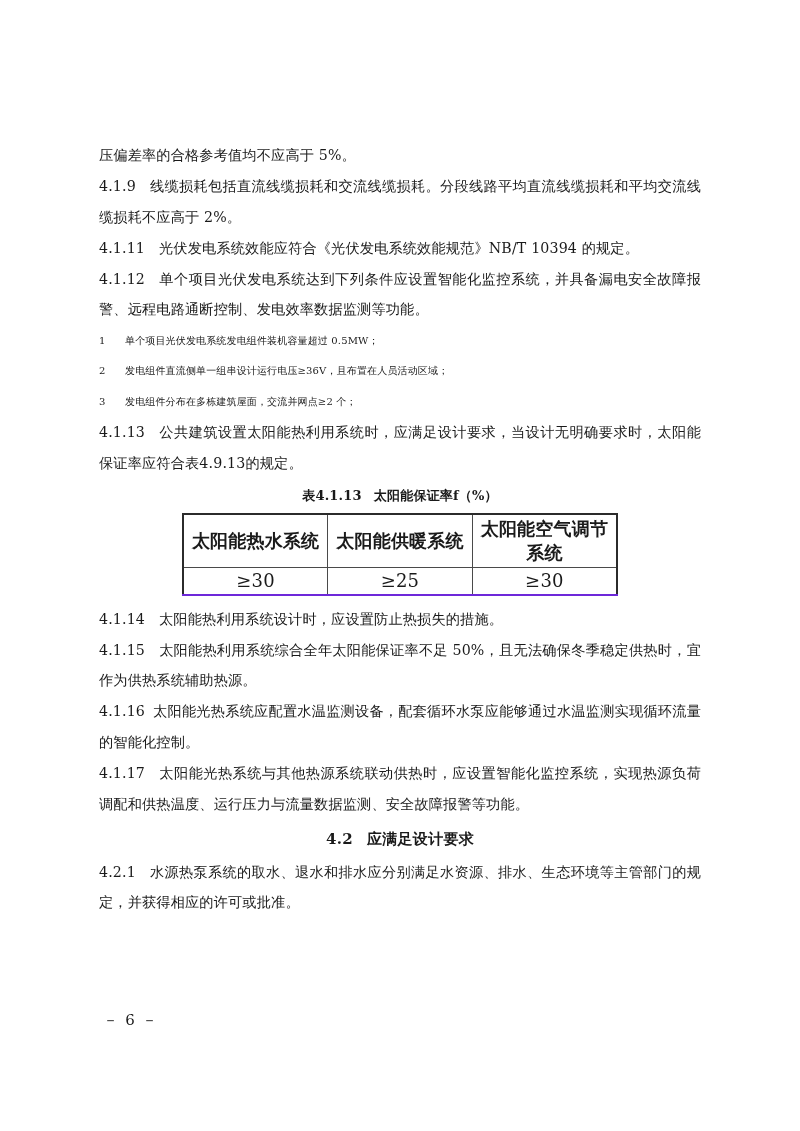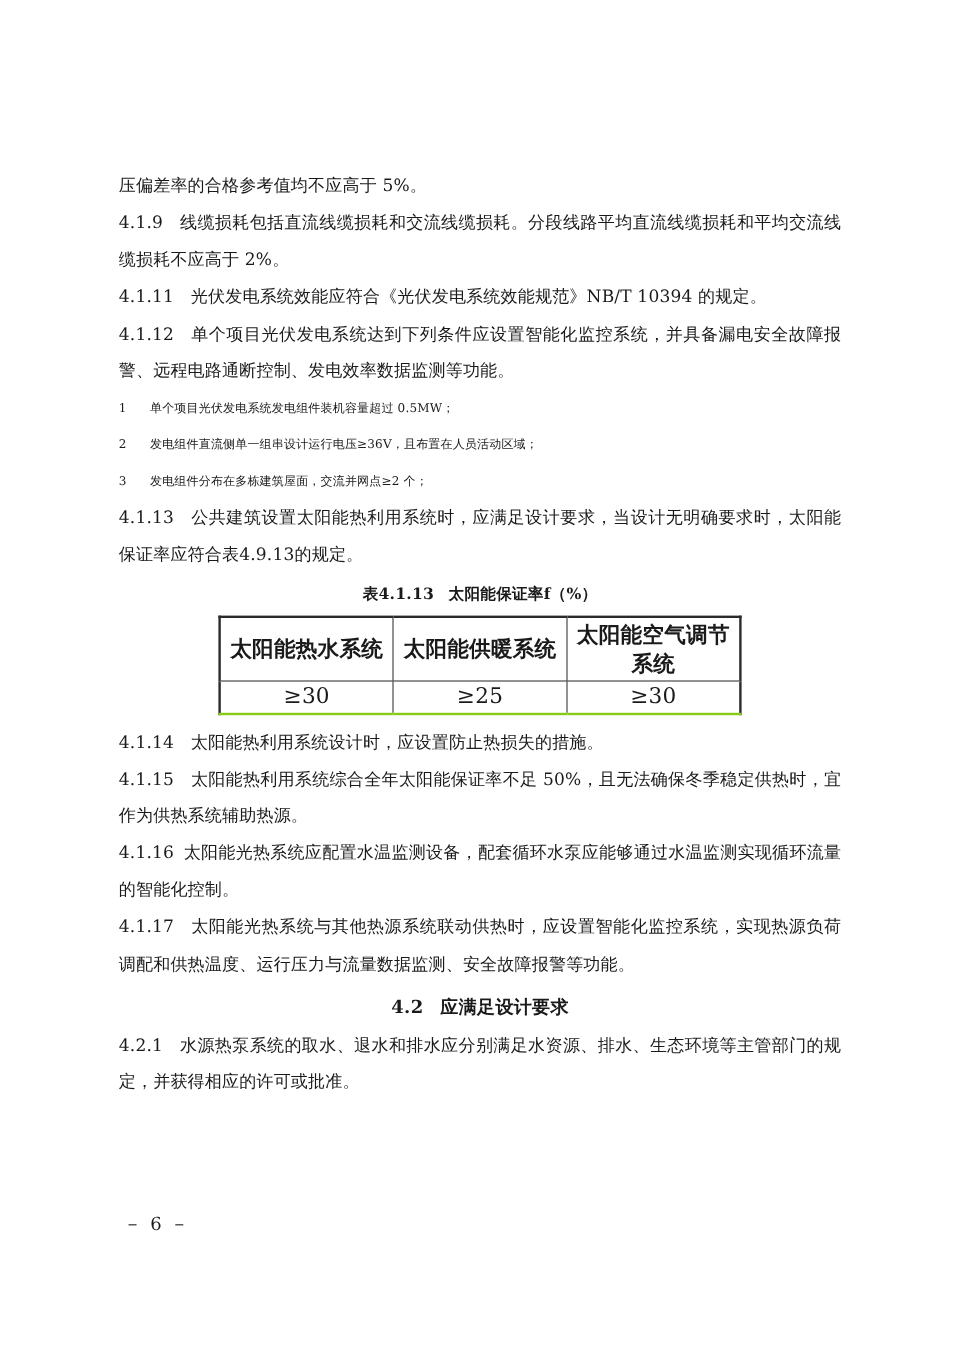--- a/index.html
+++ b/index.html
@@ -94,21 +94,21 @@
     height: 22px;
     letter-spacing: 0.2px;
   }
   table.data-table th {
     font-weight: bold;
     border-top: 2px solid #2b2b2b;
     border-bottom: 1px solid #4a4a4a;
   }
   table.data-table td {
     font-weight: normal;
-    border-bottom: 2px solid #84cc16;
+    border-bottom: 2px solid #6d28d9;
   }
   table.data-table tr > *:first-child { border-left: 2px solid #2b2b2b; }
   table.data-table tr > *:last-child  { border-right: 2px solid #2b2b2b; }
   
   .section-heading {
     text-align: center;
     font-size: 15px;
     font-weight: bold;
     line-height: 30.6px;
     margin: 5px 0 2px 0;

